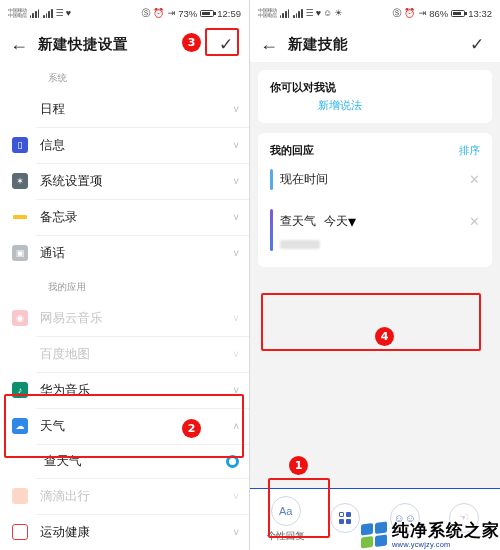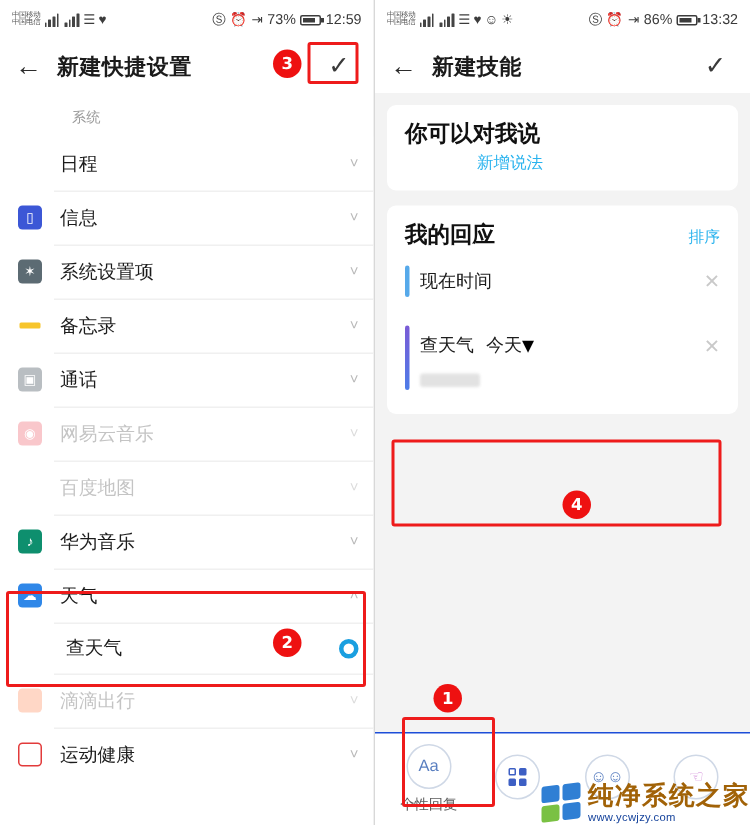--- a/index.html
+++ b/index.html
@@ -78,21 +78,21 @@
   .ic-baidu { background: transparent; color:#f06292; font-size: 12px; }
   .ic-hwm   { background: #0e8f6e; }
   .ic-wea   { background: #2f87e8; }
   .ic-didi  { background: #ff8d5c; border-radius: 4px; }
   .ic-sport { background: #ffffff; border: 1.6px solid #e23b3b; color:#e23b3b; font-size: 7px; }
 
   
   .rbody { padding: 8px 8px 0 8px; height: 488px; background: #f3f3f3; position: relative; }
   .card { background: #ffffff; border-radius: 6px; padding: 10px 12px 10px 12px; margin-bottom: 10px; }
   .card-head { display: flex; align-items: baseline; }
-  .card-title { font-size: 15px; font-weight: bold; color: #111; }
+  .card-title { font-size: 11px; font-weight: bold; color: #111; }
   .card-action { margin-left: auto; font-size: 10.5px; color: #2ab3ee; }
   .entry { display: flex; align-items: center; position: relative; padding: 9px 0 9px 10px; border-bottom: 1px solid #f1f1f1; }
   .entry .bar { position: absolute; left: 0; top: 7px; bottom: 7px; width: 2.5px; border-radius: 2px; }
   .bar-purple { background: linear-gradient(#7a5bd6, #4d7ce8); }
   .bar-blue   { background: #56a9ea; }
   .entry .etxt { font-size: 12px; color: #1c1c1c; }
   .entry .close { margin-left: auto; font-size: 13px; color: #c9c9c9; line-height: 1; }
   .link { display: inline-block; margin-top: 10px; font-size: 11px; color: #2ab3ee; margin-left: 48px; }
   .ghost { margin: 9px 0 2px 0; width: 40px; height: 9px; background: #e2e2e2; border-radius: 2px; filter: blur(1.2px); }
   .entry.tall { flex-direction: column; align-items: stretch; border-bottom: none; padding-bottom: 6px; }
@@ -125,21 +125,21 @@
   .wm {
     position: absolute; right: 0; bottom: 2px; display: flex; align-items: center; gap: 5px; z-index: 40;
   }
   .wm .wm-logo { display: grid; grid-template-columns: 12px 12px; grid-template-rows: 11px 11px; gap: 2px; transform: skewY(-7deg); }
   .wm .wm-logo i { display: block; border-radius: 2px; }
   .wm .wm-logo i:nth-child(1){ background: #2f7fd4; }
   .wm .wm-logo i:nth-child(2){ background: #2f7fd4; }
   .wm .wm-logo i:nth-child(3){ background: #7ac143; }
   .wm .wm-logo i:nth-child(4){ background: #2f7fd4; }
   .wm .wm-txt { display: flex; flex-direction: column; line-height: 1; }
-  .wm .wm-title { font-size: 17px; font-weight: bold; color: #a16207; letter-spacing: 1px; }
+  .wm .wm-title { font-size: 17px; font-weight: bold; color: #000000; letter-spacing: 1px; }
   .wm .wm-url { font-size: 7.5px; color: #14429b; margin-top: 2px; letter-spacing: .2px; }
 </style>
 </head>
 <body>
 
 <div class="screens">
 
   <div class="panel panel-left">
 
     <div class="statusbar">
@@ -207,20 +207,21 @@
           </span>
         <span class="lbl">备忘录</span>
         <span class="chev">˅</span>
       </div>
       <div class="row">
         <span class="ic ic-call">▣</span>
         <span class="lbl">通话</span>
         <span class="chev">˅</span>
       </div>
 
+      <div class="group-title">我的应用</div>
 
       <div class="row dim">
         <span class="ic ic-ncm">◉</span>
         <span class="lbl">网易云音乐</span>
         <span class="chev">˅</span>
       </div>
       <div class="row dim">
         <span class="ic ic-baidu">●</span>
         <span class="lbl">百度地图</span>
         <span class="chev">˅</span>

